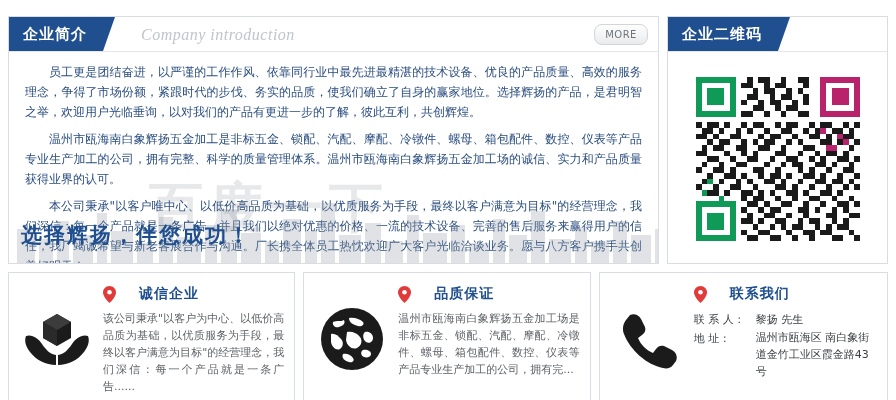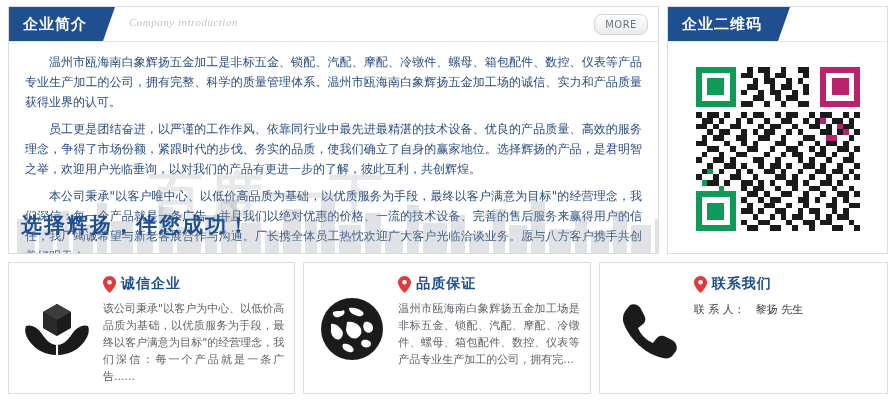--- a/index.html
+++ b/index.html
@@ -13,21 +13,21 @@
     font-family: "DejaVu Sans", "Liberation Sans", sans-serif;
     overflow: hidden;
     position: relative;
   }
 
   .page {
     position: relative;
     width: 896px;
     height: 400px;
     box-sizing: border-box;
-    padding: 6px 8px;
+    padding: 16px 8px;
   }
 
   
   .top-row {
     display: flex;
     gap: 8px;
     height: 248px;
   }
 
   .panel {
@@ -76,24 +76,24 @@
     position: absolute;
     right: -12px;
     top: 0;
     width: 0;
     height: 0;
     border-top: 34px solid #1f4f8f;
     border-right: 12px solid transparent;
   }
   .tab-sub {
     position: absolute;
-    left: 120px;
+    left: 132px;
     top: 9px;
     color: #bfc5cc;
-    font-size: 11px;
+    font-size: 16px;
     font-family: "Liberation Serif", serif;
     font-style: italic;
     letter-spacing: 0.5px;
   }
   .more-btn {
     position: absolute;
     right: 10px;
     top: 7px;
     width: 52px;
     height: 19px;
@@ -193,21 +193,21 @@
     min-width: 76px;
     display: flex;
     align-items: center;
     justify-content: center;
     color: #1b1b1b;
   }
   .f-content { flex: 1; }
   .f-title-row {
     display: flex;
     align-items: center;
-    gap: 5px;
+    gap: 23px;
     margin-bottom: 7px;
   }
   .pin {
     width: 13px;
     height: 17px;
     position: relative;
     display: inline-block;
   }
   .f-title {
     font-size: 14px;
@@ -284,22 +284,22 @@
             <rect x="540" y="44" width="22" height="26"></rect>
             <rect x="566" y="32" width="12" height="38"></rect>
             <rect x="582" y="46" width="18" height="24"></rect>
             <rect x="604" y="26" width="14" height="44"></rect>
             <rect x="622" y="40" width="20" height="30"></rect>
             <rect x="646" y="34" width="14" height="36"></rect>
           </g>
         </svg>
         <div class="watermark">百度一下</div>
 
+        <p>员工更是团结奋进，以严谨的工作作风、依靠同行业中最先进最精湛的技术设备、优良的产品质量、高效的服务理念，争得了市场份额，紧跟时代的步伐、务实的品质，使我们确立了自身的赢家地位。选择辉扬的产品，是君明智之举，欢迎用户光临垂询，以对我们的产品有更进一步的了解，彼此互利，共创辉煌。</p>
         <p>温州市瓯海南白象辉扬五金加工是非标五金、锁配、汽配、摩配、冷镦件、螺母、箱包配件、数控、仪表等产品专业生产加工的公司，拥有完整、科学的质量管理体系。温州市瓯海南白象辉扬五金加工场的诚信、实力和产品质量获得业界的认可。</p>
-        <p>员工更是团结奋进，以严谨的工作作风、依靠同行业中最先进最精湛的技术设备、优良的产品质量、高效的服务理念，争得了市场份额，紧跟时代的步伐、务实的品质，使我们确立了自身的赢家地位。选择辉扬的产品，是君明智之举，欢迎用户光临垂询，以对我们的产品有更进一步的了解，彼此互利，共创辉煌。</p>
         <p>本公司秉承"以客户唯中心、以低价高品质为基础，以优质服务为手段，最终以客户满意为目标"的经营理念，我们深信：每一个产品就是一条广告，并且我们以绝对优惠的价格、一流的技术设备、完善的售后服务来赢得用户的信任，我厂竭诚希望与新老客展合作与沟通。厂长携全体员工热忱欢迎广大客户光临洽谈业务。愿与八方客户携手共创美好明天！</p>
 
         <div class="slogan">选择辉扬，伴您成功！</div>
       </div>
     </div>
 
     <div class="panel qr-panel">
       <div class="panel-head">
         <div class="tab">
           <span>企业二维码</span>
@@ -619,16 +619,20 @@
               <circle cx="6.5" cy="6.2" r="2.3" fill="#ffffff"></circle>
             </svg>
           </span>
           <span class="f-title">联系我们</span>
         </div>
 
         <div class="contact-line">
           <span class="contact-label">联 系 人：</span>
           <span class="contact-val">黎扬 先生</span>
         </div>
+        <div class="contact-line">
+          <span class="contact-label">地     址：</span>
+          <span class="contact-val contact-addr">温州市瓯海区 南白象街道金竹工业区霞金路43号</span>
+        </div>
       </div>
     </div>
   </div>
 </div>
 
 </body></html>

